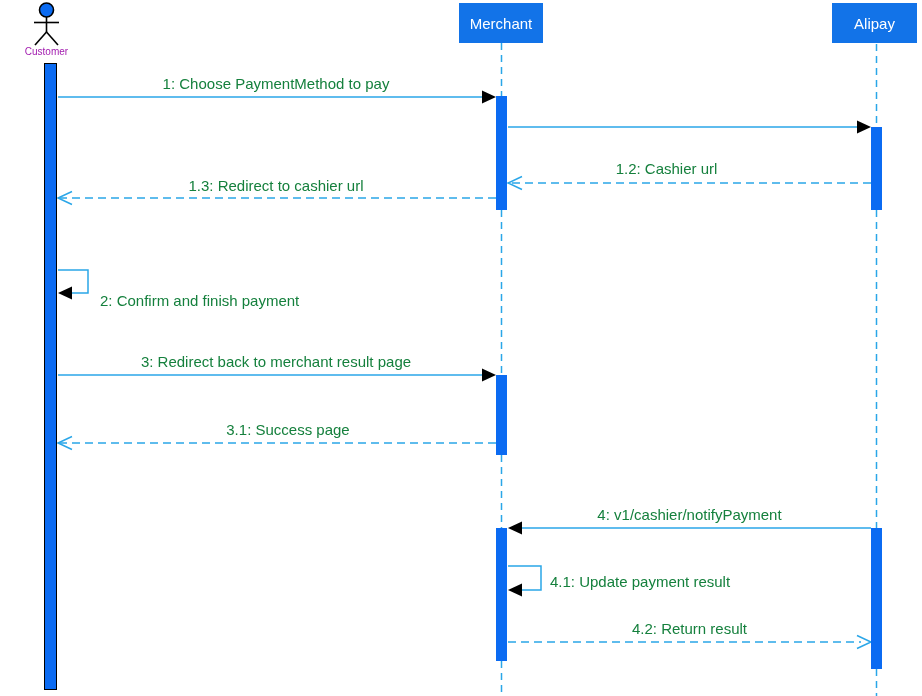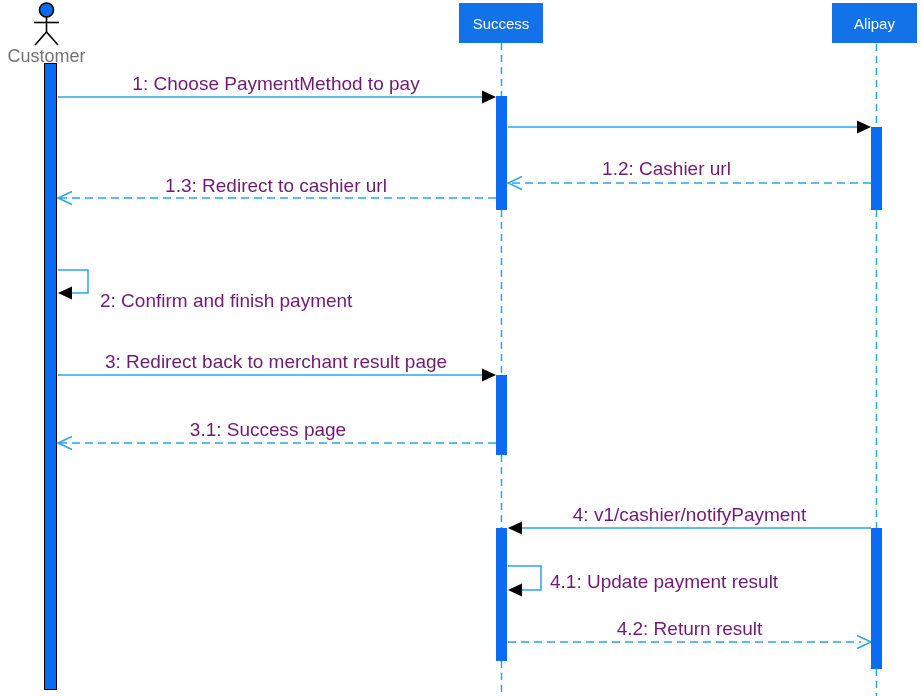--- a/index.html
+++ b/index.html
@@ -19,45 +19,45 @@
   }
   .activation{
     position:absolute;
     width:11px;
     background:#0b6bf2;
     box-sizing:border-box;
   }
   .activation.bordered{border:1.5px solid #000;width:13px;}
   .lbl{
     position:absolute;
-    font-size:19px;
-    color:#701a75;
+    font-size:15px;
+    color:#15803d;
     white-space:nowrap;
     line-height:18px;
   }
   .lbl.center{text-align:center;}
   svg.overlay{position:absolute;left:0;top:0;}
-  .actor-label{position:absolute;text-align:center;font-size:18px;color:#737373;}
+  .actor-label{position:absolute;text-align:center;font-size:10px;color:#a21caf;}
 </style>
 </head>
 <body>
 
 <div id="stage">
 
   <svg class="overlay" width="42" height="46" style="left:26px;top:0;">
     <circle cx="20.5" cy="10" r="7" fill="#0b6bf2" stroke="#000" stroke-width="1.6"></circle>
     <line x1="20.5" y1="17" x2="20.5" y2="32" stroke="#000" stroke-width="1.6"></line>
     <line x1="8" y1="22.5" x2="33" y2="22.5" stroke="#000" stroke-width="1.6"></line>
     <line x1="20.5" y1="32" x2="9" y2="45" stroke="#000" stroke-width="1.6"></line>
     <line x1="20.5" y1="32" x2="32" y2="45" stroke="#000" stroke-width="1.6"></line>
   </svg>
   <div class="actor-label" style="left:4px;top:46px;width:85px;">Customer</div>
 
   <div class="participant" style="left:459px;top:3px;width:84px;height:40px;">
-    <span>Success</span>
+    <span>Merchant</span>
   </div>
   <div class="participant" style="left:832px;top:3px;width:85px;height:40px;">
     <span>Alipay</span>
   </div>
 
   <svg class="overlay" width="922" height="696">
 
     <g stroke="#2aa6e8" stroke-width="1.5" stroke-dasharray="7 5">
       <line x1="501.5" y1="43" x2="501.5" y2="96"></line>
       <line x1="501.5" y1="210" x2="501.5" y2="375"></line>
@@ -127,18 +127,18 @@
   <div class="activation" style="left:496px;top:375px;height:80px;"></div>
   <div class="activation" style="left:496px;top:528px;height:133px;"></div>
   <div class="activation" style="left:871px;top:127px;height:83px;"></div>
   <div class="activation" style="left:871px;top:528px;height:141px;"></div>
 
   <div class="lbl center" style="left:56px;top:75px;width:440px;">1: Choose PaymentMethod to pay</div>
   <div class="lbl center" style="left:508px;top:160px;width:317px;">1.2: Cashier url</div>
   <div class="lbl center" style="left:56px;top:177px;width:440px;">1.3: Redirect to cashier url</div>
   <div class="lbl" style="left:100px;top:292px;">2: Confirm and finish payment</div>
   <div class="lbl center" style="left:56px;top:353px;width:440px;">3: Redirect back to merchant result page</div>
-  <div class="lbl center" style="left:48px;top:421px;width:440px;">3.1: Success page</div>
+  <div class="lbl center" style="left:68px;top:421px;width:440px;">3.1: Success page</div>
   <div class="lbl center" style="left:508px;top:506px;width:363px;">4: v1/cashier/notifyPayment</div>
   <div class="lbl" style="left:550px;top:573px;">4.1: Update payment result</div>
   <div class="lbl center" style="left:508px;top:620px;width:363px;">4.2: Return result</div>
 
 </div>
 
 </body></html>

